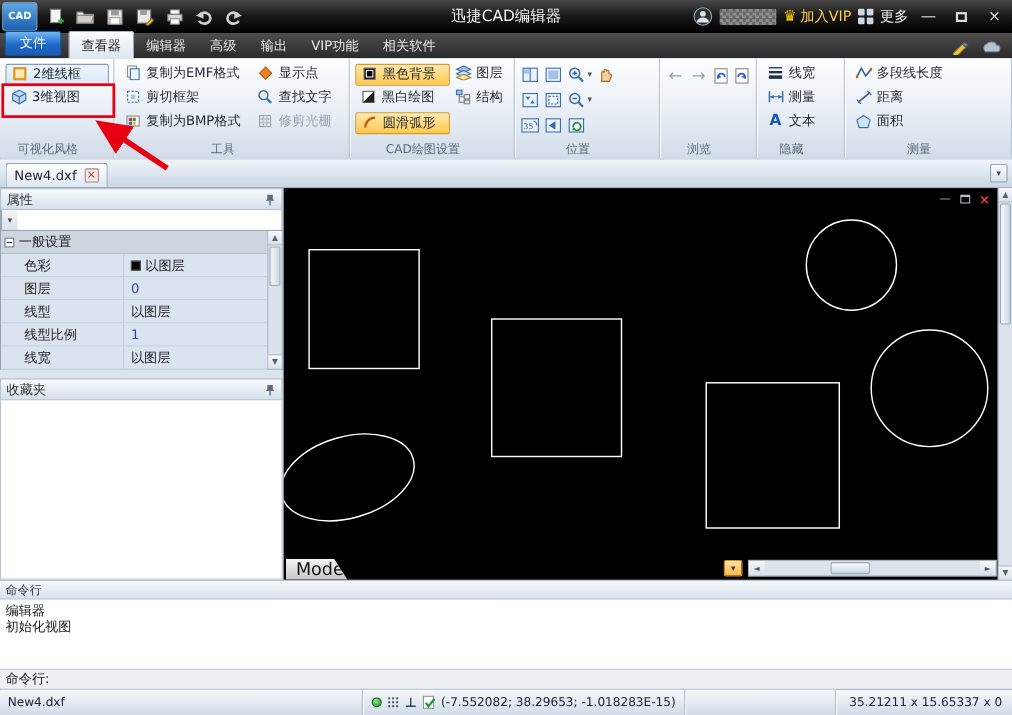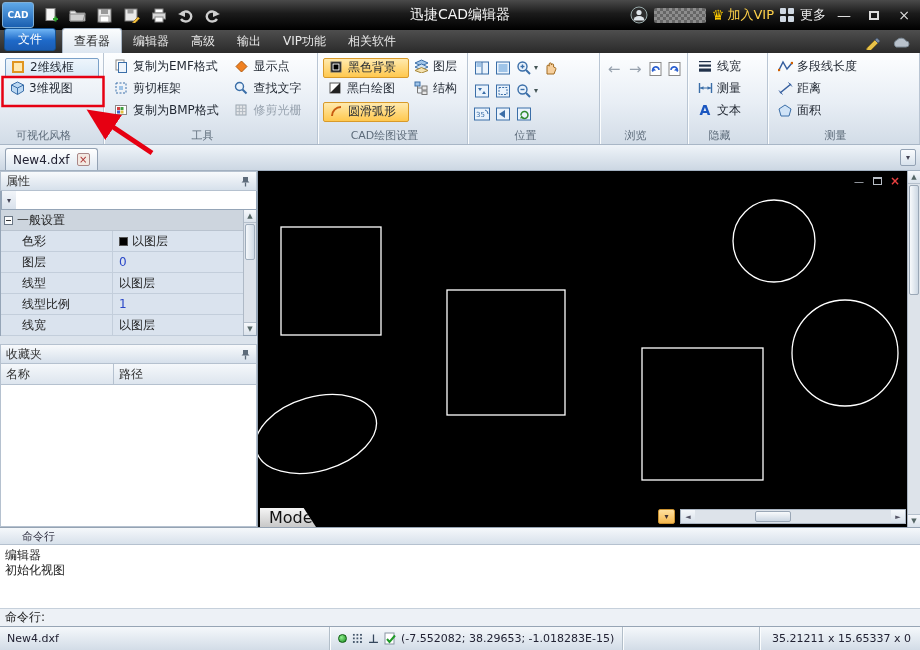--- a/index.html
+++ b/index.html
@@ -88,21 +88,21 @@
   .model-menu-btn { position: absolute; bottom: 3px; right: 245px; width: 17px; height: 15px; background: linear-gradient(#ffe1a0,#f5b84e); border: 1px solid #c89030; border-radius: 2px; font-size: 8px; color: #433; text-align: center; line-height: 14px; }
   .h-scroll { position: absolute; bottom: 3px; right: 14px; width: 226px; height: 15px; background: #dde3ea; border: 1px solid #a9b4c1; display: flex; align-items: center; }
   .h-arrow { width: 14px; height: 100%; font-size: 7px; color: #556; display: flex; align-items: center; justify-content: center; background: linear-gradient(#f4f7fa,#d7e0ea); }
   .h-track { flex: 1; position: relative; height: 100%; }
   .h-thumb { position: absolute; left: 60px; top: 1px; bottom: 1px; width: 36px; background: linear-gradient(#f8fafc,#ccd7e3); border: 1px solid #9aa7b6; border-radius: 2px; }
   .v-scroll { position: absolute; top: 0; right: 0; bottom: 0; width: 13px; background: #dde3ea; border-left: 1px solid #a9b4c1; }
   .v-thumb { margin: 1px; height: 110px; background: linear-gradient(90deg,#f8fafc,#ccd7e3); border: 1px solid #9aa7b6; border-radius: 2px; }
 
   
   .cmd-panel { height: 99px; border-top: 1px solid #95a3b3; display: flex; flex-direction: column; background: #fff; }
-  .cmd-header { height: 17px; background: linear-gradient(#f5f8fb, #d8e1eb); border-bottom: 1px solid #b5c1cf; font-size: 11px; color: #334; display: flex; align-items: center; padding-left: 22px; }
+  .cmd-header { height: 17px; background: linear-gradient(#f5f8fb, #d8e1eb); border-bottom: 1px solid #b5c1cf; font-size: 11px; color: #334; display: flex; align-items: center; padding-left: 5px; }
   .cmd-body { flex: 1; padding: 3px 5px; line-height: 15px; color: #1a1a1a; }
   .cmd-prompt { height: 18px; background: #edf1f6; border-top: 1px solid #c6d0db; display: flex; align-items: center; padding-left: 5px; color: #1a1a1a; }
 
   
   .statusbar { height: 24px; background: linear-gradient(#f5f8fb, #d2dce7); border-top: 1px solid #97a5b5; display: flex; align-items: center; font-size: 11px; color: #223; }
   .sb-sec { height: 100%; display: flex; align-items: center; border-right: 1px solid #b2bec9; box-shadow: 1px 0 0 #fbfdfe; }
   .sb-file { width: 330px; padding-left: 7px; }
   .sb-mid { padding: 0 8px; gap: 5px; }
   .grn-dot { width: 9px; height: 9px; border-radius: 50%; background: radial-gradient(circle at 35% 35%, #8ef08e, #18871c); border: 1px solid #0d5c10; }
   .grid-ic { width: 11px; height: 11px; background-image: radial-gradient(#45566a 1px, transparent 1.2px); background-size: 3.6px 3.6px; }
@@ -581,24 +581,20 @@
       </div>
     </div>
     <div class="panel-gap"></div>
     <div class="panel-header">
       <span>收藏夹</span>
       <svg width="11" height="11">
           <path d="M3 1 h5 v4 l1.5 1.5 h-8 L3 5 z" fill="#5d6b7a"></path>
           <line x1="5.5" y1="6.5" x2="5.5" y2="10.5" stroke="#5d6b7a" stroke-width="1.3"></line>
         </svg>
     </div>
-    <div class="fav-cols">
-      <span class="fav-col c1">名称</span>
-      <span class="fav-col c2">路径</span>
-    </div>
     <div class="fav-body"></div>
   </div>
 
   <div class="canvas-wrap">
     <svg id="canvas-svg" viewBox="0 0 649 336" preserveAspectRatio="none">
         <rect x="23" y="56" width="100" height="108" fill="none" stroke="#ffffff" stroke-width="1.3"></rect>
         <circle cx="516" cy="70" r="41" fill="none" stroke="#ffffff" stroke-width="1.3"></circle>
         <rect x="189" y="119" width="118" height="125" fill="none" stroke="#ffffff" stroke-width="1.3"></rect>
         <circle cx="587" cy="182" r="53" fill="none" stroke="#ffffff" stroke-width="1.3"></circle>
         <rect x="384" y="177" width="121" height="132" fill="none" stroke="#ffffff" stroke-width="1.3"></rect>

